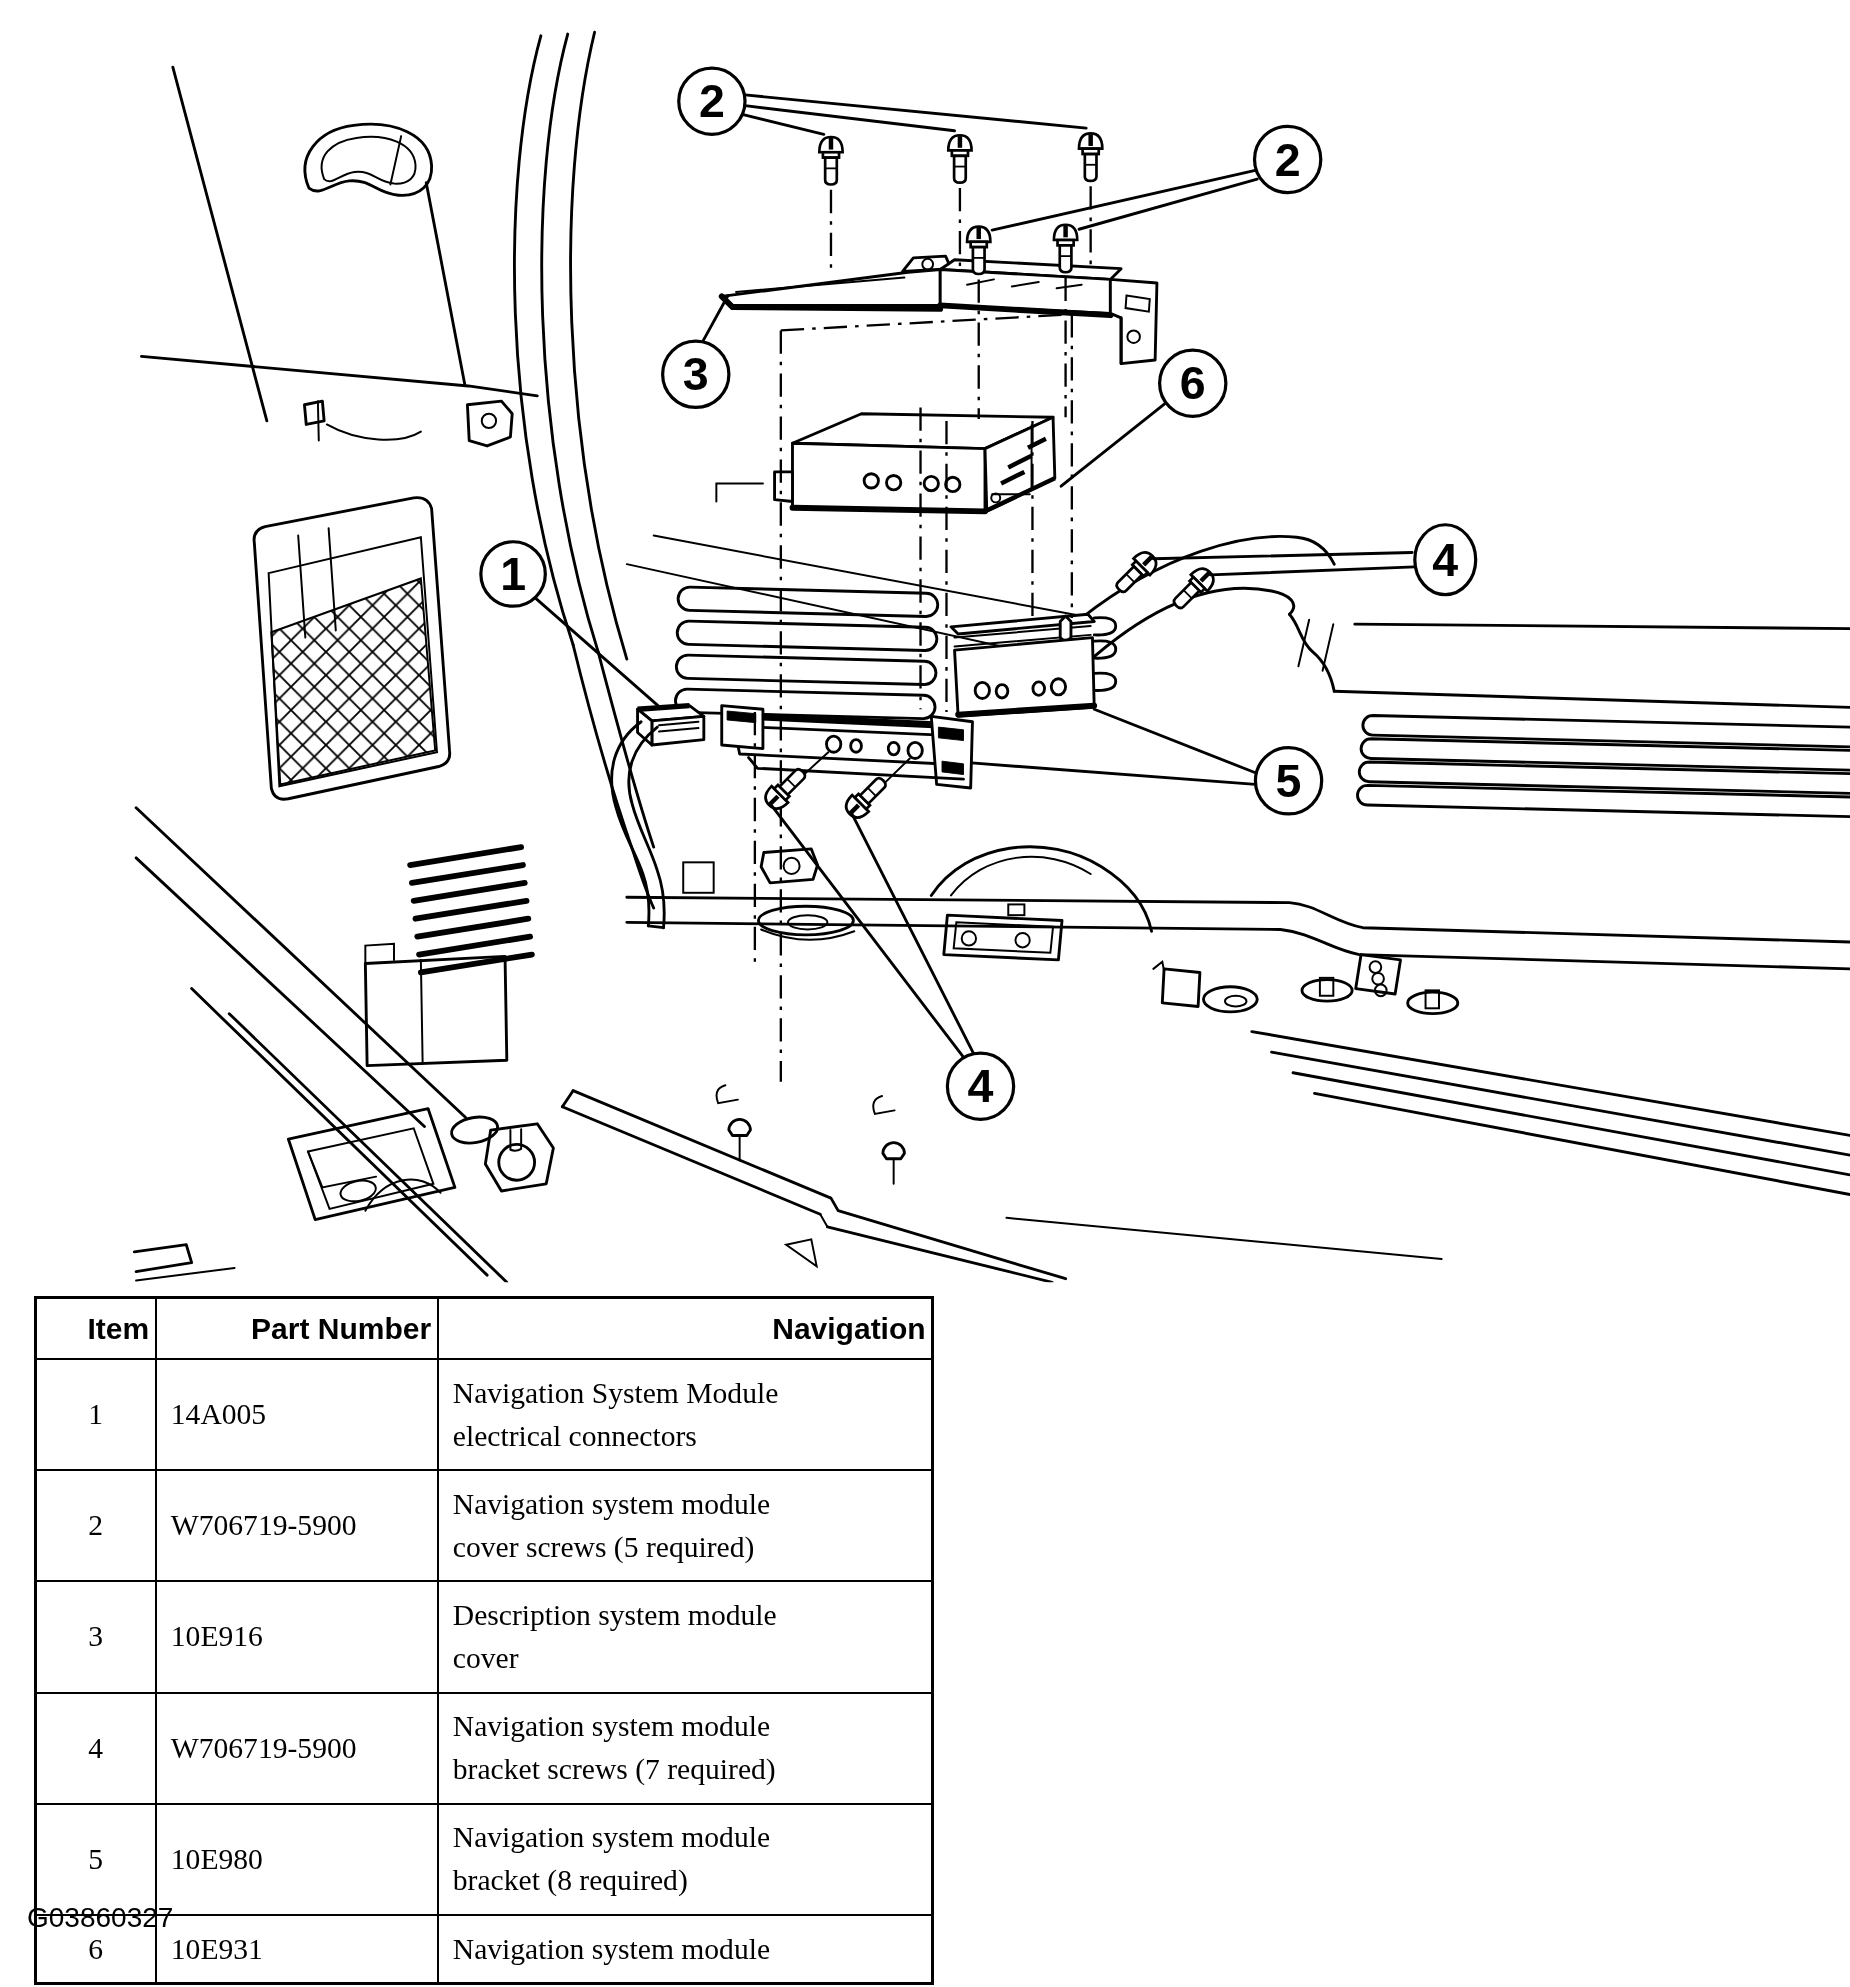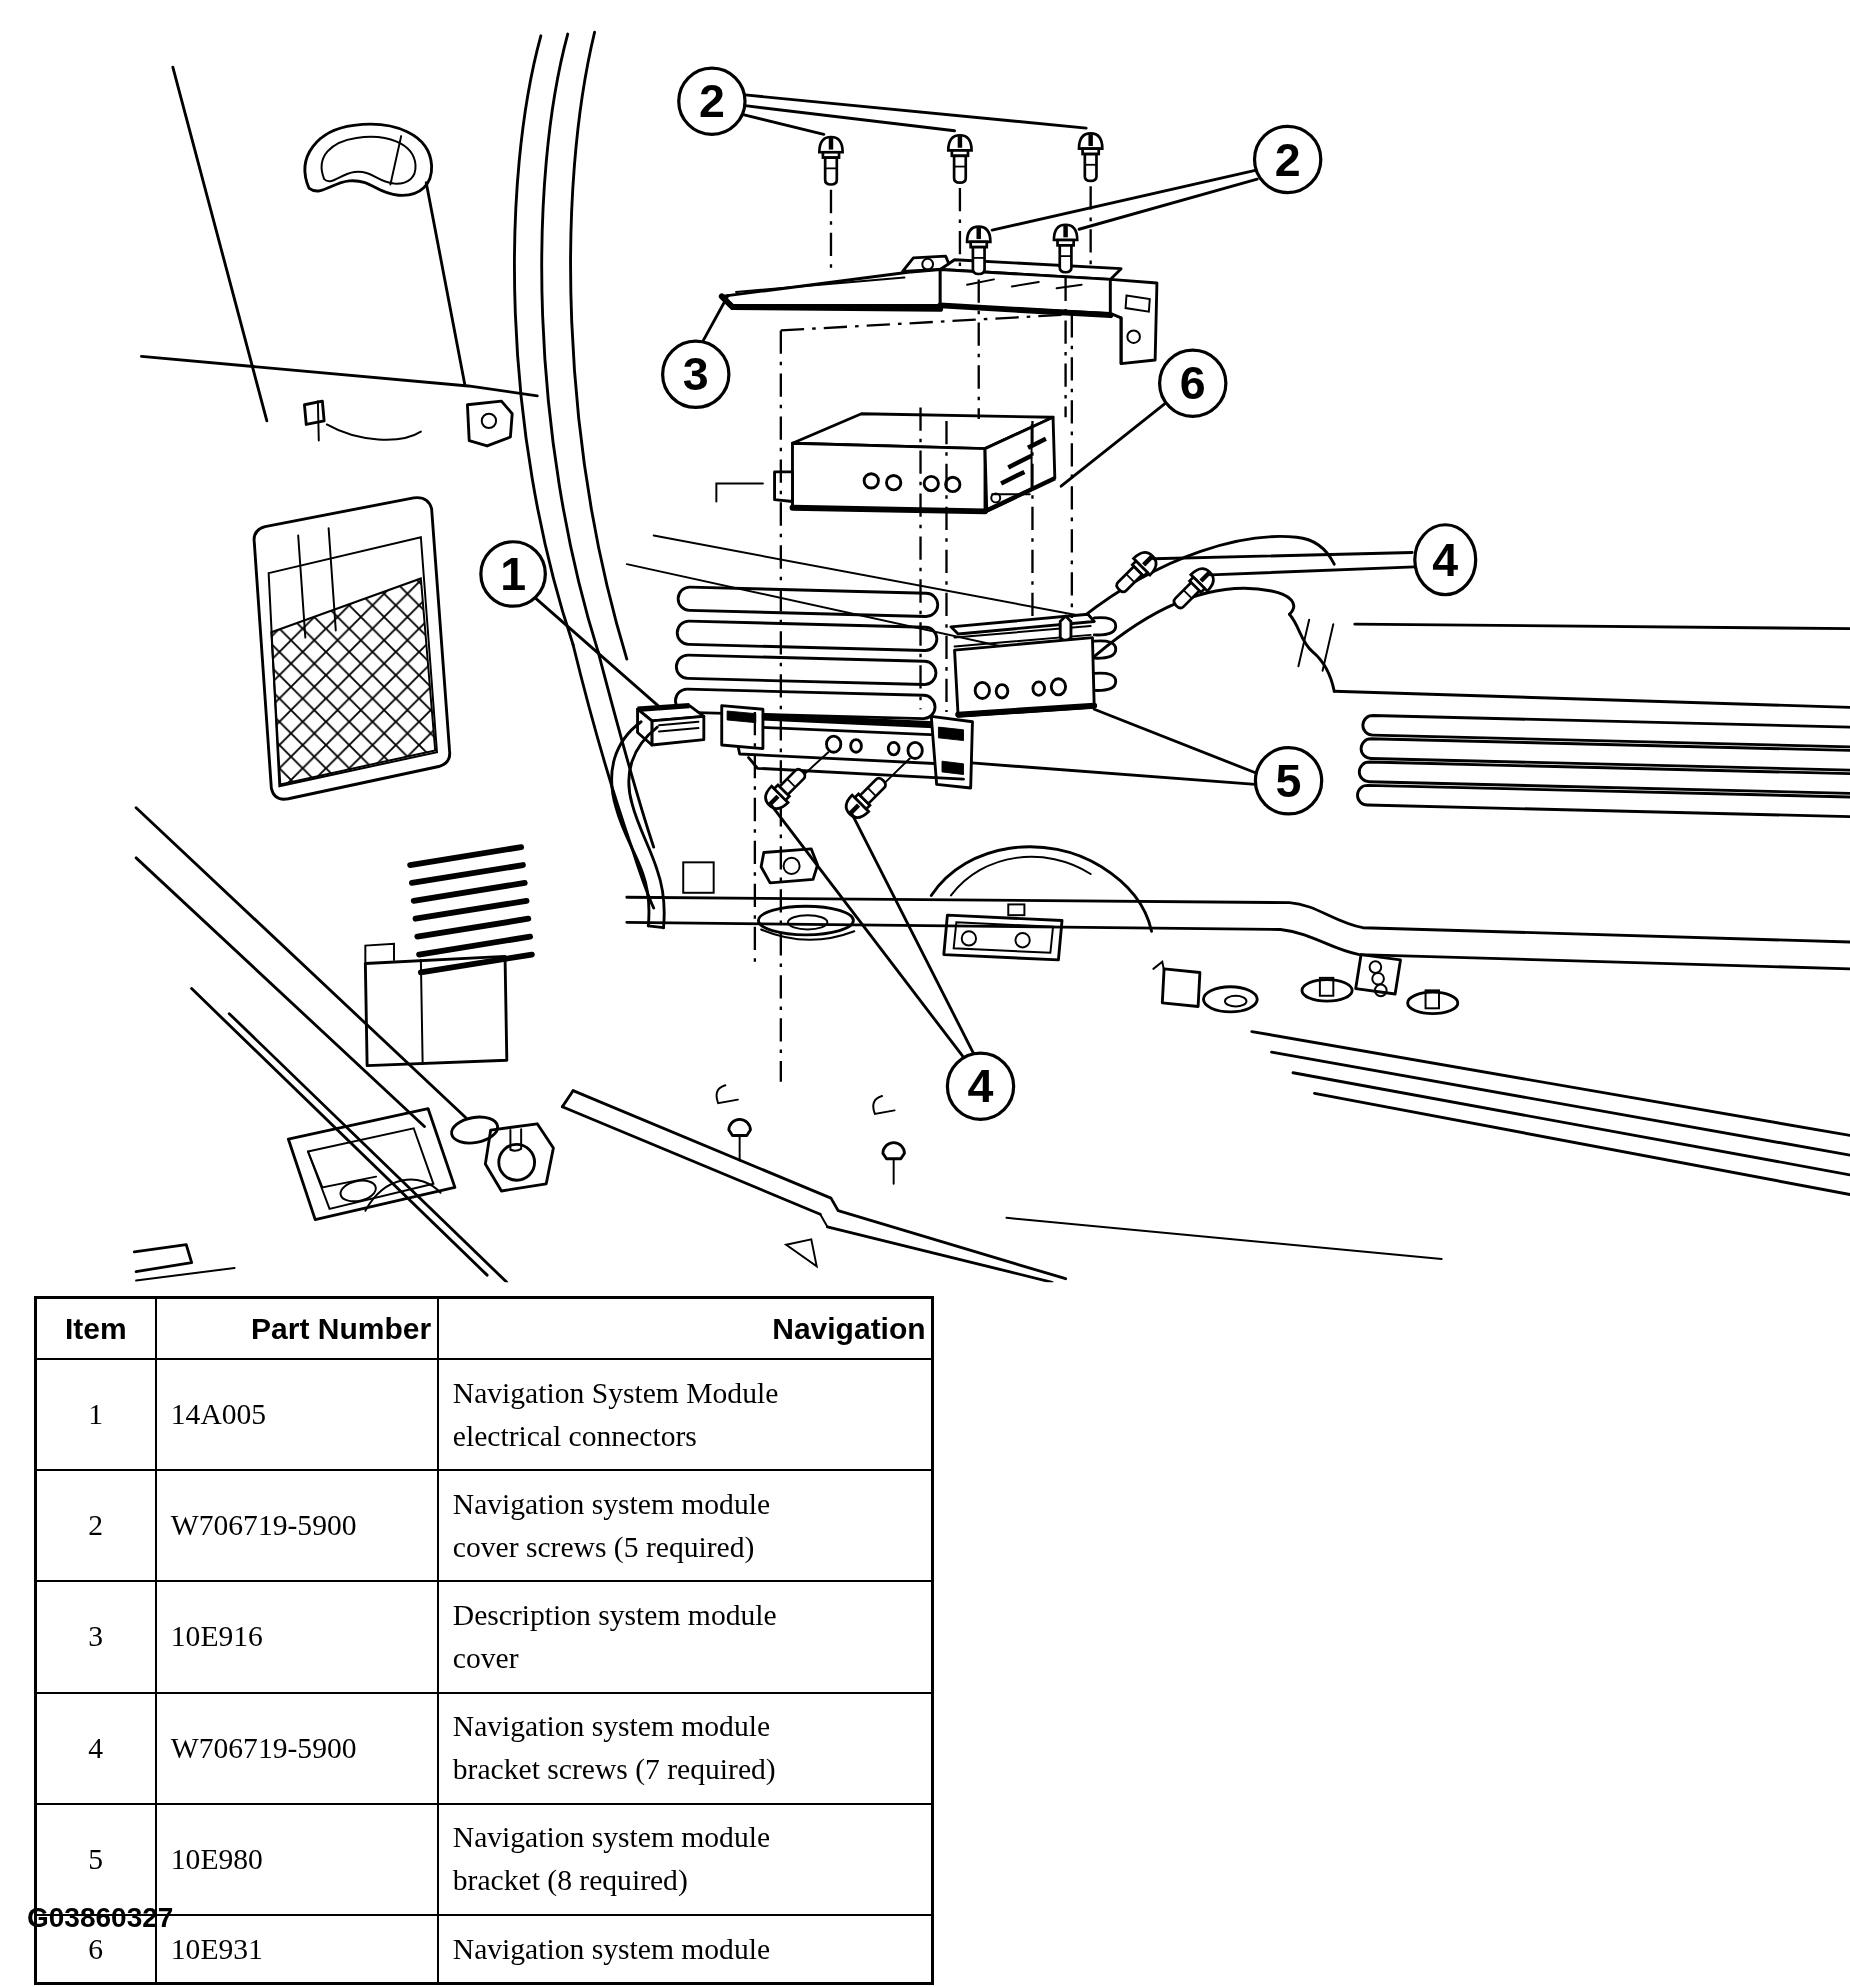--- a/index.html
+++ b/index.html
@@ -6,29 +6,29 @@
   .page{position:relative;width:1850px;height:1987px;background:#ffffff;overflow:hidden;
         font-family:"Liberation Sans",sans-serif;color:#000;}
   .figure-wrap{position:absolute;left:0;top:0;width:1850px;height:1285px;}
   svg{display:block;}
   
   .parts-table{position:absolute;left:34px;top:1296px;width:897px;border-collapse:collapse;
                border:3.6px solid #000;table-layout:fixed;}
   .parts-table th,.parts-table td{border:2.7px solid #000;vertical-align:middle;}
   .parts-table th{font-family:"Liberation Sans",sans-serif;font-weight:bold;font-size:30px;
                   text-align:right;padding:12.5px 5.4px 12.5px 14.3px;}
-  .parts-table th.c-item{text-align:center;padding-left:5.4px;}
+  .parts-table th.c-item{padding-left:5.4px;}
   .parts-table td{font-family:"Liberation Serif",serif;font-size:29.6px;line-height:43px;
                   padding:11.6px 5.4px 11.6px 14.3px;}
   .parts-table td.c-item{text-align:center;padding-left:5.4px;}
   .parts-table .desc-inner{display:block;max-width:387px;}
   .col-item{width:120px;} .col-part{width:282px;} .col-desc{width:495px;}
   
   .figure-id{position:absolute;left:27px;top:1902px;font-family:"Liberation Sans",sans-serif;
-             font-weight:bold;font-size:28px;letter-spacing:0px;}
+             font-weight:normal;font-size:28px;letter-spacing:0px;}
   
   .ln{fill:none;stroke:#000;stroke-width:3.2;stroke-linecap:round;stroke-linejoin:round;}
   .thin{fill:none;stroke:#000;stroke-width:2.2;stroke-linecap:round;}
   .bold{fill:none;stroke:#000;stroke-width:6.5;stroke-linecap:round;}
   .wfill{fill:#fff;stroke:#000;stroke-width:3.2;stroke-linejoin:round;}
   .dark{fill:#000;stroke:#000;stroke-width:1;}
   .dash{fill:none;stroke:#000;stroke-width:2.6;stroke-dasharray:26 9 4 9;}
   .callout-circle{fill:#fff;stroke:#000;stroke-width:3.6;}
   .callout-num{font-family:"Liberation Sans",sans-serif;font-weight:bold;font-size:52px;
                text-anchor:middle;fill:#000;}

